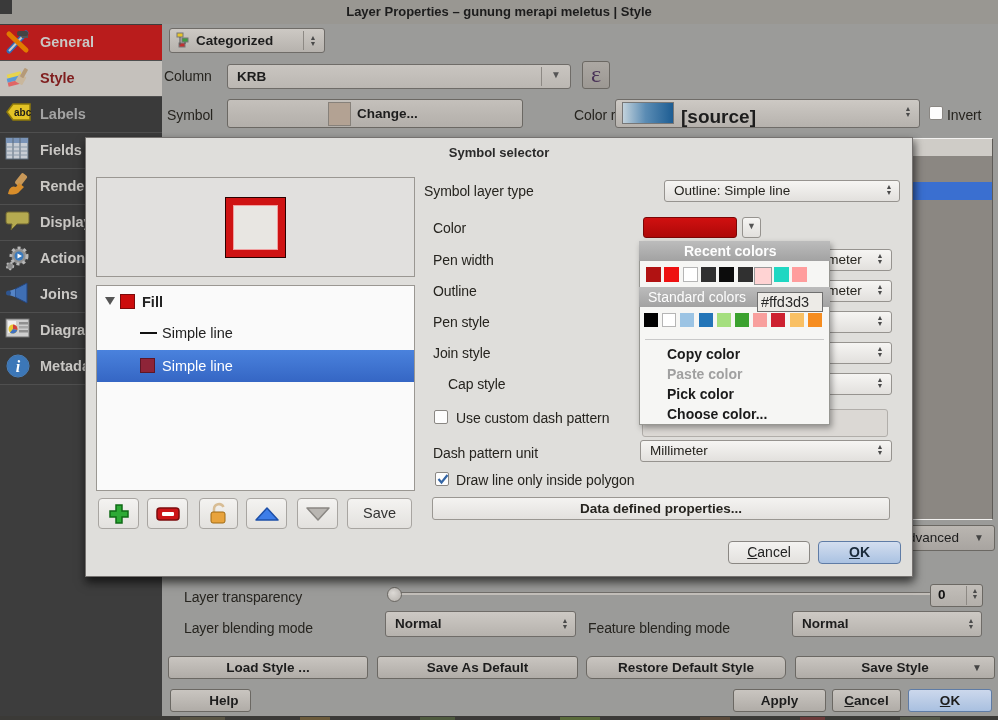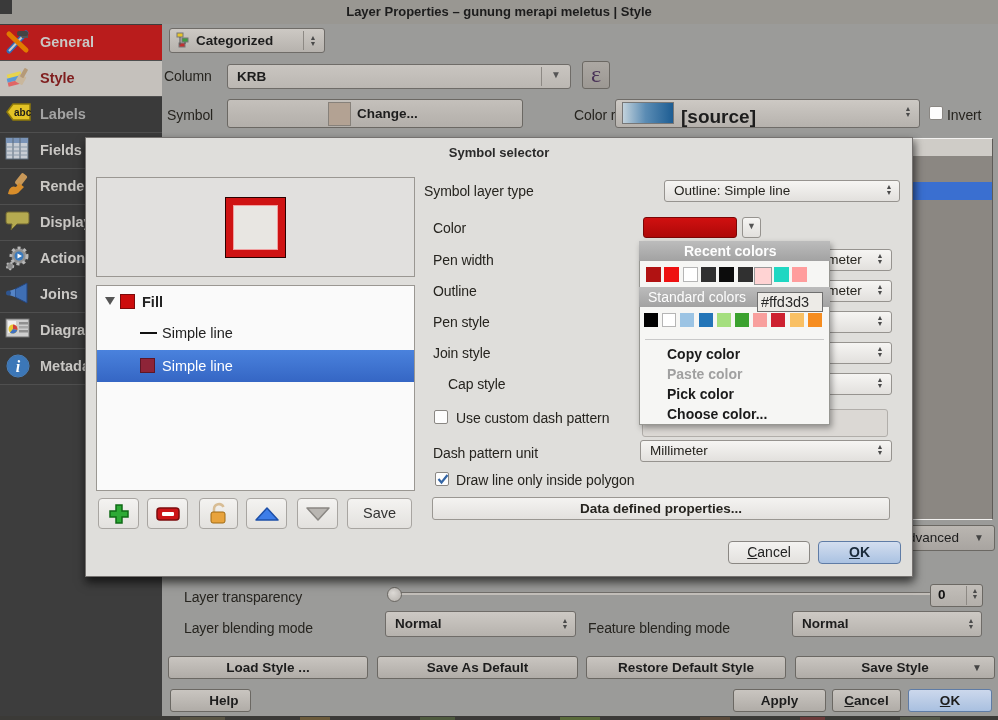--- a/index.html
+++ b/index.html
@@ -195,21 +195,21 @@
   </div>
 <div class="lbl" style="left:588px;top:620px;">Feature blending mode</div>
 <div class="combo" style="left:792px;top:611px;width:190px;height:26px;"></div>
 <div class="abs" style="left:802px;top:616px;font-size:13.5px;font-weight:600;color:#1d1d1d;">Normal</div>
 <div class="spin" style="left:964px;top:618px;">
     <div>▲</div>
     <div>▼</div>
   </div>
 <div class="btn" style="left:168px;top:656px;width:200px;height:23px;line-height:21px;">Load Style ...</div>
 <div class="btn" style="left:377px;top:656px;width:201px;height:23px;line-height:21px;">Save As Default</div>
-<div class="btn" style="left:586px;top:656px;width:200px;height:23px;line-height:21px;">Restore Default Style</div>
+<div class="btn" style="left:586px;top:656px;width:200px;height:23px;line-height:21px;border-radius:6px;">Restore Default Style</div>
 <div class="btn" style="left:795px;top:656px;width:200px;height:23px;line-height:21px;">Save Style<span style="position:absolute;right:12px;top:0;font-size:10px;color:#444;">▼</span></div>
 <div class="btn" style="left:170px;top:689px;width:81px;height:23px;line-height:21px;padding-left:27px;">Help</div>
 <div class="btn" style="left:733px;top:689px;width:93px;height:23px;line-height:21px;">Apply</div>
 <div class="btn" style="left:832px;top:689px;width:69px;height:23px;line-height:21px;"><u>C</u>ancel</div>
 <div class="btn" style="left:908px;top:689px;width:84px;height:23px;line-height:21px;background:linear-gradient(#ccd8ec,#a9c0e0);border-color:#5f7ca6;"><u>O</u>K</div>
 <div class="abs" style="left:0;top:716px;width:998px;height:4px;background:#3b3a37;"></div>
 <div class="abs" style="left:180px;top:717px;width:45px;height:3px;background:#595444;"></div>
 <div class="abs" style="left:300px;top:717px;width:30px;height:3px;background:#6b5a3a;"></div>
 <div class="abs" style="left:420px;top:717px;width:35px;height:3px;background:#4e5a3e;"></div>
 <div class="abs" style="left:560px;top:717px;width:40px;height:3px;background:#5a6b3a;"></div>

